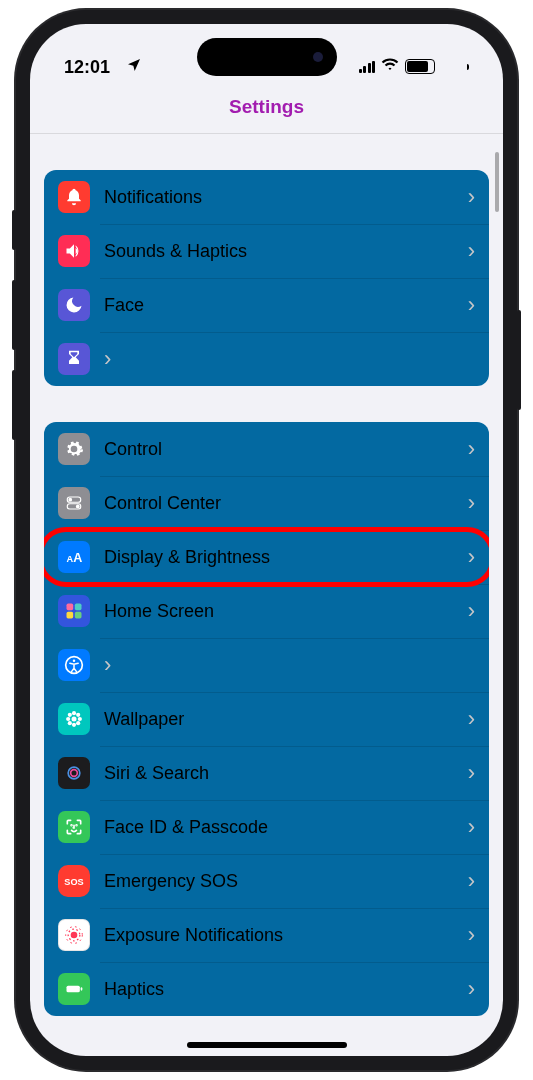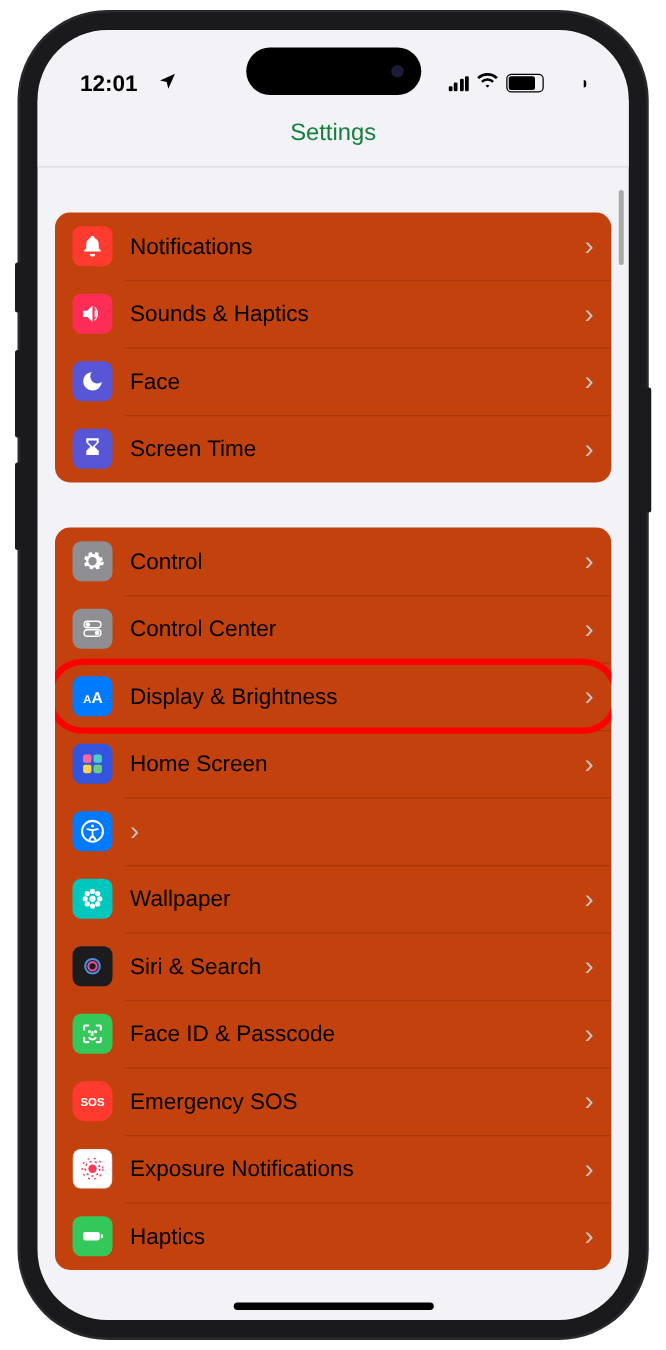--- a/index.html
+++ b/index.html
@@ -10,24 +10,24 @@
     .sbtn-left2 { left:-4px; top:270px; width:4px; height:70px; }
     .sbtn-left3 { left:-4px; top:360px; width:4px; height:70px; }
     .sbtn-right { right:-4px; top:300px; width:4px; height:100px; }
     .screen { width: 100%; height: 100%; background: #f2f2f7; border-radius: 56px; overflow: hidden; position: relative; display:flex; flex-direction:column; }
     .dynamic-island { position: absolute; top: 14px; left: 50%; transform: translateX(-50%); width: 140px; height: 38px; background: #000; border-radius: 20px; z-index: 50; display:flex; align-items:center; justify-content:flex-end; padding-right:14px; }
     .dynamic-island .dot { width:10px; height:10px; border-radius:50%; background:#1a1c3a; }
     .status-bar { height: 56px; display: flex; align-items: flex-end; justify-content: space-between; padding: 0 34px 2px 34px; font-weight:600; font-size:18px; color:#000; }
     .status-left { display:flex; align-items:center; gap:16px; }
     .status-right { display:flex; align-items:center; gap:6px; }
     .nav-header { height: 54px; display:flex; align-items:center; justify-content:center; border-bottom:1px solid rgba(0,0,0,0.1); background:#f2f2f7; }
-    .nav-title { font-size:19px; font-weight:400; color:#15803d; }
+    .nav-title { font-size:19px; font-weight:700; color:#a21caf; }
     .content { flex:1; overflow:hidden; padding: 0 14px; position:relative; }
     .scroll-indicator { position:absolute; right:4px; top:18px; width:4px; height:60px; background:rgba(0,0,0,0.3); border-radius:2px; }
-    .group { background:#c2410c; border-radius:12px; margin-top:36px; overflow:hidden; }
+    .group { background:#0369a1; border-radius:12px; margin-top:36px; overflow:hidden; }
     .group.first { margin-top:36px; }
     .row { height:54px; display:flex; align-items:center; padding: 0 14px; position:relative; }
     .row + .row::before { content:""; position:absolute; left:56px; right:0; top:0; height:1px; background:rgba(0,0,0,0.12); }
     .icon-wrap { width:32px; height:32px; border-radius:7px; display:flex; align-items:center; justify-content:center; margin-right:14px; flex-shrink:0; color:#fff; font-size:18px; }
     .row-label { flex:1; font-size:18px; color:#000; }
     .chevron { color:#c5c5c7; font-size:22px; font-weight:300; }
     .highlight-ring { position:absolute; border:5px solid #ff0000; border-radius:28px; z-index:40; pointer-events:none; }
     .home-indicator { position:absolute; bottom:8px; left:50%; transform:translateX(-50%); width:160px; height:6px; background:#000; border-radius:3px; z-index:60; }
     
     .bars { display:inline-flex; align-items:flex-end; gap:1.5px; height:12px; }
@@ -113,21 +113,20 @@
               </div>
               <div class="row-label">Face</div>
               <div class="chevron">›</div>
             </div>
             <div class="row">
               <div class="icon-wrap" style="background: rgb(88, 86, 214);">
                 <svg viewBox="0 0 24 24" width="20" height="20" fill="white">
                   <path d="M6 2h12v4l-4 4 4 4v4H6v-4l4-4-4-4V2zm2 2v2l4 4 4-4V4H8z"></path>
                 </svg>
               </div>
-              <div class="row-label">Screen Time</div>
               <div class="chevron">›</div>
             </div>
           </div>
           <div class="group">
             <div class="row">
               <div class="icon-wrap" style="background: rgb(142, 142, 147);">
                 <svg viewBox="0 0 24 24" width="20" height="20" fill="white">
                   <path d="M12 8a4 4 0 1 0 0 8 4 4 0 0 0 0-8zm9 4l2 1-1 3-2-.5a8 8 0 0 1-1.5 1.5l.5 2-3 1-1-2a8 8 0 0 1-2 0l-1 2-3-1 .5-2A8 8 0 0 1 7 16.5L5 17l-1-3 2-1a8 8 0 0 1 0-2l-2-1 1-3 2 .5A8 8 0 0 1 8.5 6L8 4l3-1 1 2a8 8 0 0 1 2 0l1-2 3 1-.5 2A8 8 0 0 1 19 8.5l2-.5 1 3-2 1a8 8 0 0 1 0 2z"></path>
                 </svg>
               </div>

